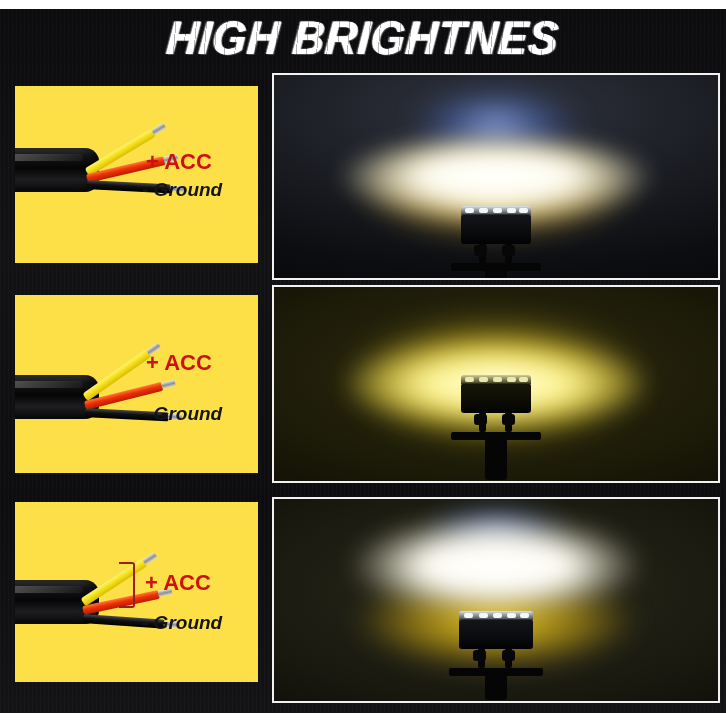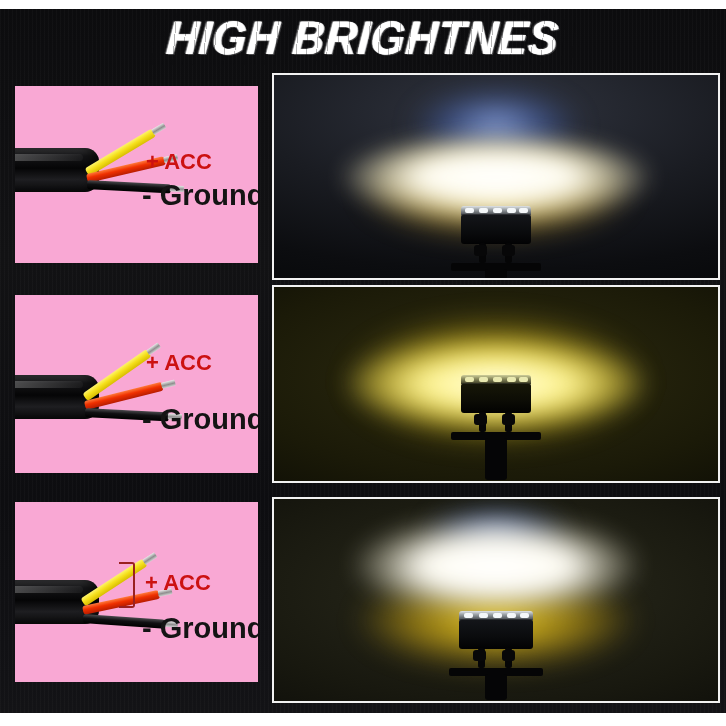--- a/index.html
+++ b/index.html
@@ -44,21 +44,21 @@
     mix-blend-mode:normal;pointer-events:none;opacity:.55;
   }
 
   
   .row{position:absolute;left:0;width:726px;}
   .row1{top:70px;height:208px;}
   .row2{top:285px;height:200px;}
   .row3{top:490px;height:216px;}
 
   
-  .diagram{position:absolute;left:15px;background:#f9a8d4;overflow:hidden;}
+  .diagram{position:absolute;left:15px;background:#fde047;overflow:hidden;}
   .row1 .diagram{top:16px;width:243px;height:177px;}
   .row2 .diagram{top:10px;width:243px;height:178px;}
   .row3 .diagram{top:12px;width:243px;height:180px;}
 
   
   .sheath{position:absolute;height:44px;border-radius:0 14px 14px 0;
      background:linear-gradient(180deg,#3a3a3c 0%,#151517 18%,#050506 46%,#1e1e21 72%,#0a0a0b 100%);
      box-shadow:inset -6px 0 10px rgba(0,0,0,.6);}
   .sheath::after{content:"";position:absolute;left:4px;top:6px;right:16px;height:7px;border-radius:6px;
      background:linear-gradient(90deg,rgba(255,255,255,.30),rgba(255,255,255,.04));}
@@ -67,21 +67,21 @@
   .wire{position:absolute;height:9px;border-radius:3px;transform-origin:0 50%;}
   .wire .tip{position:absolute;right:-13px;top:1px;width:14px;height:6px;border-radius:1px;
      background:linear-gradient(180deg,#e8e8e8,#8e8e8e 55%,#d2d2d2);}
   .w-yellow{background:linear-gradient(180deg,#fdf36a 0%,#f5e01c 45%,#d9bd00 100%);}
   .w-red{background:linear-gradient(180deg,#ff7a3a 0%,#ef3000 45%,#b81c00 100%);}
   .w-black{background:linear-gradient(180deg,#4a4a4d 0%,#101012 45%,#000 100%);}
 
   
   .lbl{position:absolute;font-weight:bold;white-space:nowrap;}
   .lbl-acc{color:#CC1111;font-size:22px;}
-  .lbl-gnd{color:#141414;font-size:29px;}
+  .lbl-gnd{color:#141414;font-size:19px;font-style:italic;}
 
   
   .bracket{position:absolute;border:2px solid #9A2020;border-left:none;border-radius:0 3px 3px 0;}
 
   
   .photo{position:absolute;left:272px;width:444px;border:2px solid #f2f2f2;overflow:hidden;background:#0a0a0c;}
   .row1 .photo{top:3px;height:203px;}
   .row2 .photo{top:0px;height:194px;}
   .row3 .photo{top:7px;height:202px;}
 

